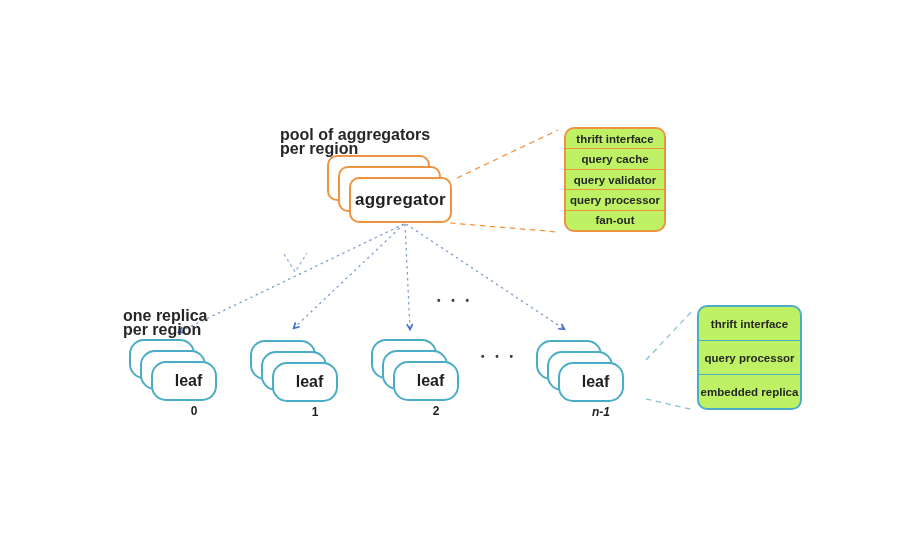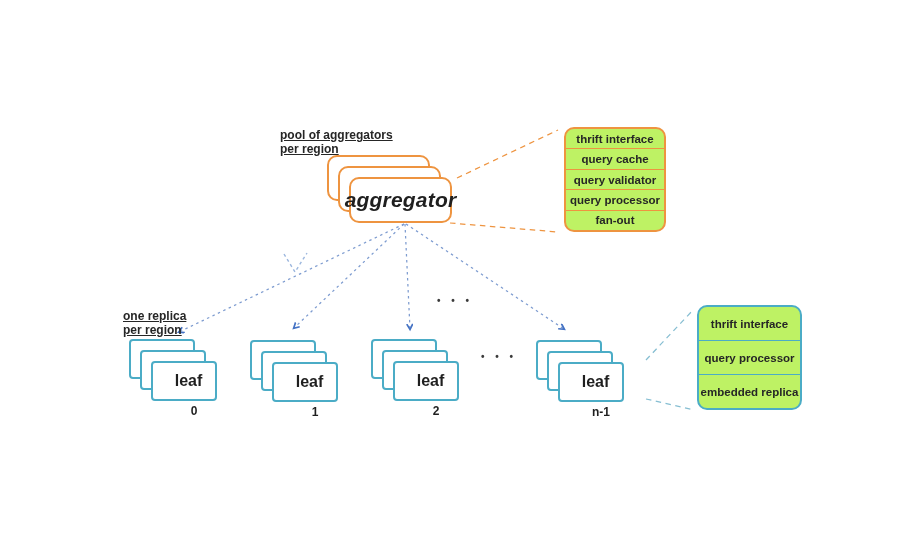--- a/index.html
+++ b/index.html
@@ -4,39 +4,39 @@
 <style>
   html,body{margin:0;padding:0;background:#ffffff;}
   body{font-family:"Liberation Sans", sans-serif;}
   .canvas{position:relative;width:916px;height:538px;background:#ffffff;overflow:hidden;}
   .abs{position:absolute;}
   svg.overlay{position:absolute;left:0;top:0;width:916px;height:538px;pointer-events:none;}
 
   
   .card{position:absolute;background:#ffffff;box-sizing:border-box;}
   .card.orange{width:103px;height:46px;border:2.2px solid #EE9440;border-radius:10px;}
-  .card.teal{width:66px;height:40px;border:2px solid #4BACC6;border-radius:4px;padding-left:9px;}
+  .card.teal{width:66px;height:40px;border:2px solid #4BACC6;border-radius:15px;padding-left:9px;}
   .card-label{display:flex;align-items:center;justify-content:center;width:100%;height:100%;
     color:#1f1f1f;font-weight:600;}
-  .agg-label{font-size:21px;letter-spacing:.2px;font-style:italic;}
+  .agg-label{font-size:17px;letter-spacing:.2px;}
   .leaf-label{font-size:16px;}
 
   
   .comp-table{position:absolute;box-sizing:border-box;border-radius:10px;background:#bef264;
     overflow:hidden;display:flex;flex-direction:column;}
   .comp-table.orange{border:2px solid #EE9440;}
   .comp-table.teal{border:2px solid #4BACC6;}
   .comp-row{flex:1;display:flex;align-items:center;justify-content:center;
     font-size:11.5px;font-weight:700;color:#262626;white-space:nowrap;}
   .comp-table.orange .comp-row:not(:last-child){border-bottom:1.5px solid #EE9440;}
   .comp-table.teal .comp-row:not(:last-child){border-bottom:1.5px solid #4BACC6;}
 
   
-  .note{position:absolute;font-size:12px;font-weight:700;color:#262626;
-    line-height:14px;white-space:pre-line;text-decoration:underline;}
+  .note{position:absolute;font-size:16px;font-weight:700;color:#262626;
+    line-height:14px;white-space:pre-line;}
   .bubble{position:absolute;box-sizing:border-box;border:1.6px dashed #9CB7DE;border-radius:7px;
     color:#3C6CBE;font-size:12px;font-weight:700;line-height:15px;text-align:center;
     white-space:pre-line;display:flex;align-items:center;justify-content:center;
     background:transparent;}
   .dots{position:absolute;color:#3a3a3a;font-size:10px;font-weight:700;letter-spacing:4px;}
   .idx{position:absolute;font-size:12px;font-weight:700;color:#1f1f1f;text-align:center;}
 </style>
 </head>
 <body>
 
@@ -122,21 +122,21 @@
   </div>
 
   <div class="dots" style="left:481px;top:351px;">• • •</div>
 
   <div class="abs" style="left:536px;top:340px;width:112px;height:85px;">
     <div class="card teal" style="left:0;top:0;"></div>
     <div class="card teal" style="left:11px;top:11px;"></div>
     <div class="card teal" style="left:22px;top:22px;">
       <div class="card-label leaf-label">leaf</div>
     </div>
-    <div class="idx" style="left:22px;top:65px;width:86px;">n-1</div>
+    <div class="idx" style="left:22px;top:65px;width:86px;font-style:italic;">n-1</div>
   </div>
 
   <div class="comp-table teal" style="left:697px;top:305px;width:105px;height:105px;">
     <div class="comp-row">thrift interface</div>
     <div class="comp-row">query processor</div>
     <div class="comp-row">embedded replica</div>
   </div>
 
 </div>
 

